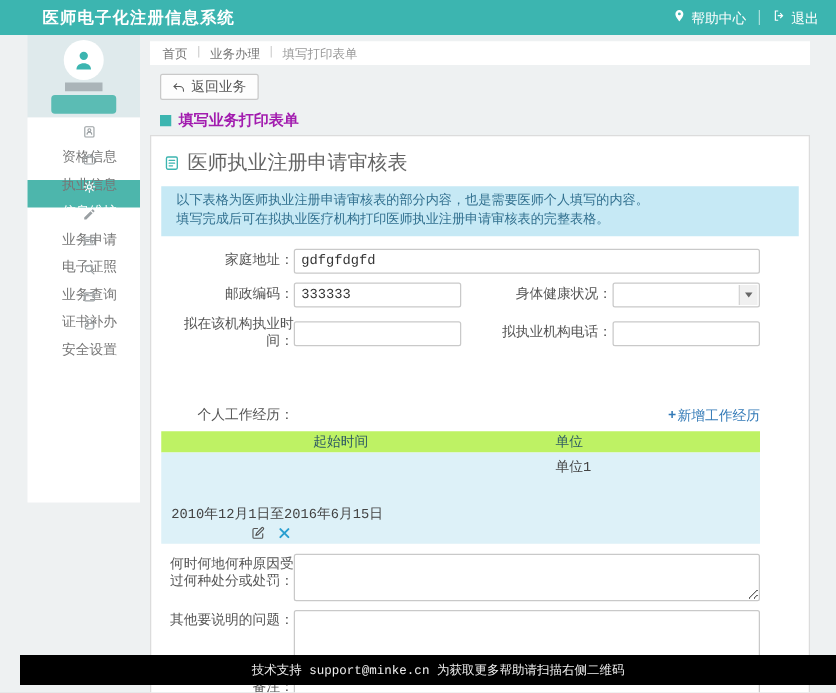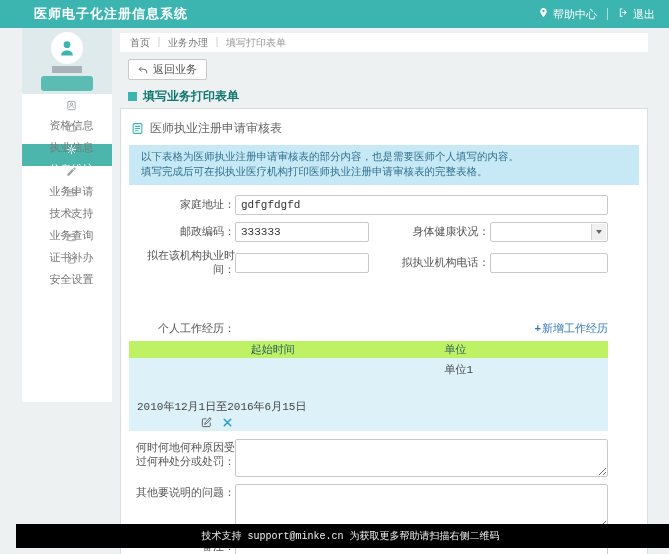--- a/index.html
+++ b/index.html
@@ -28,26 +28,26 @@
   .menu-item.active { background:#4db6ac; color:#fff; }
   .menu-item.active svg { color:#fff; }
 
   
   .breadcrumb { position:absolute; left:120px; top:33px; width:528px; height:19px; background:#fff; display:flex; align-items:center; gap:6px; padding:0 10px; font-size:10px; color:#777; }
   .crumb { cursor:pointer; }
   .crumb.current { color:#999; cursor:default; }
   .crumb-sep { color:#ccc; }
   .back-btn { position:absolute; left:128px; top:59px; height:21px; display:inline-flex; align-items:center; gap:5px; padding:0 9px; background:#fdfdfd; border:1px solid #c9c9c9; border-radius:2px; font-size:11px; color:#555; cursor:pointer; font-family:inherit; }
   .back-btn svg { width:10px; height:10px; display:block; color:#555; }
-  .section-title { position:absolute; left:128px; top:88px; display:flex; align-items:center; gap:6px; font-size:12px; font-weight:bold; color:#0f766e; }
+  .section-title { position:absolute; left:128px; top:88px; display:flex; align-items:center; gap:6px; font-size:12px; font-weight:bold; color:#a21caf; }
   .bullet { width:9px; height:9px; background:#3cb5b0; }
 
   
   .panel { position:absolute; left:120px; top:108px; width:528px; background:#fff; border:1px solid #dcdcdc; padding:8px 8px 12px 8px; }
-  .panel-title { display:flex; align-items:center; gap:6px; font-size:12px; color:#666; padding:3px 0 8px 2px; }
+  .panel-title { display:flex; align-items:center; gap:6px; font-size:16px; color:#666; padding:3px 0 8px 2px; }
   .panel-title svg { width:13px; height:13px; display:block; color:#3cb5b0; }
   .notice { background:#c6e9f5; color:#31708f; font-size:10.5px; line-height:15px; padding:5px 12px; margin-bottom:10px; }
   .form-area { width:479px; font-size:11px; color:#555; }
   .frow { display:flex; align-items:center; margin-bottom:7px; }
   .frow.top { align-items:flex-start; }
   .flabel { width:106px; text-align:right; flex:none; line-height:14px; }
   .flabel2 { width:105px; text-align:right; flex:none; line-height:14px;margin-left:16px; }
   .frow.top .flabel { padding-top:2px; }
   .fcol { display:flex; align-items:center; flex:1; min-width:0; }
   .finput { flex:1; min-width:0; height:20px; border:1px solid #c9c9c9; border-radius:2px; padding:4px 5px; font-size:11px; color:#333; background:#fff; font-family:inherit; }
@@ -149,21 +149,21 @@
           </svg>
         <span>业务申请</span>
       </div>
 
       <div class="menu-item">
         <svg class="st" viewBox="0 0 24 24">
             <rect x="3" y="4" width="18" height="13" rx="2"></rect>
             <path d="M7 8h7M7 11h4"></path>
             <circle cx="16" cy="12" r="2"></circle>
           </svg>
-        <span>技术支持</span>
+        <span>电子证照</span>
       </div>
 
       <div class="menu-item">
         <svg class="st" viewBox="0 0 24 24">
             <circle cx="10.5" cy="10.5" r="5.5"></circle>
             <path d="M14.8 14.8L20 20"></path>
           </svg>
         <span>业务查询</span>
       </div>
 

